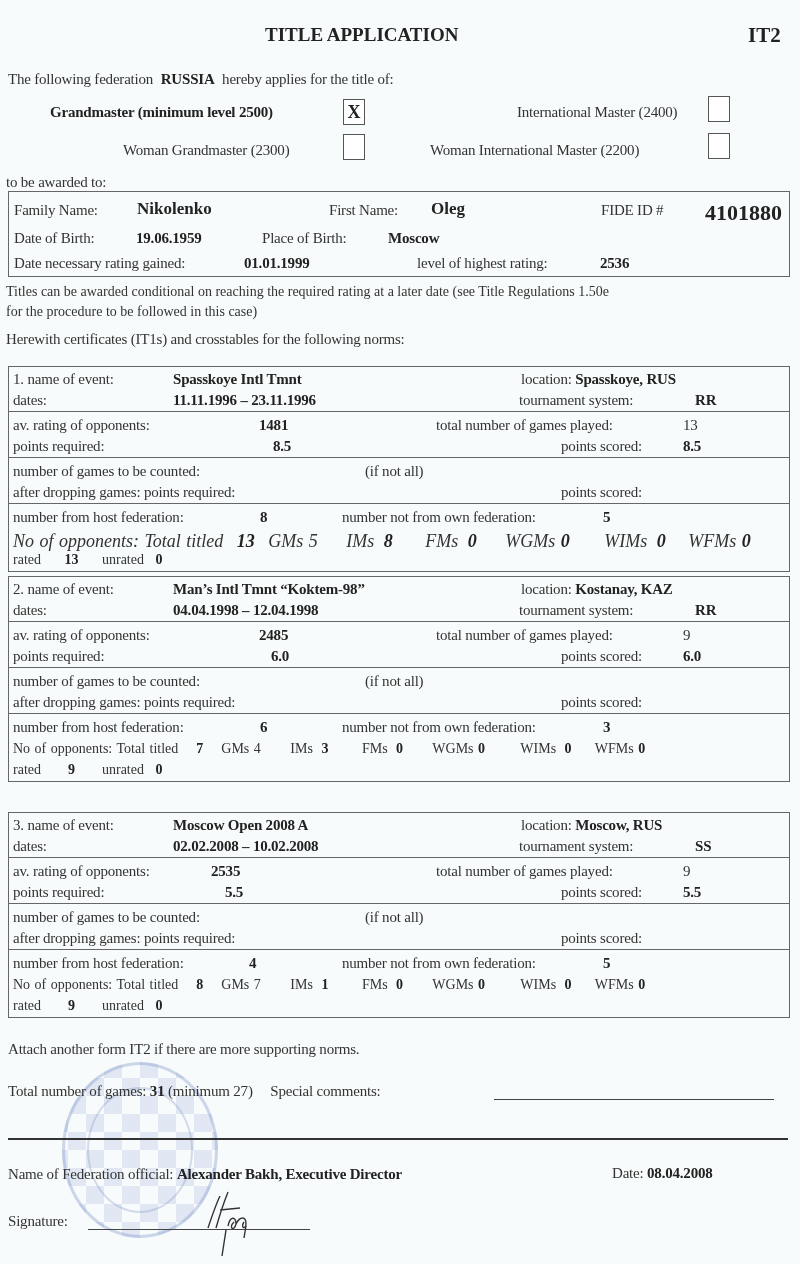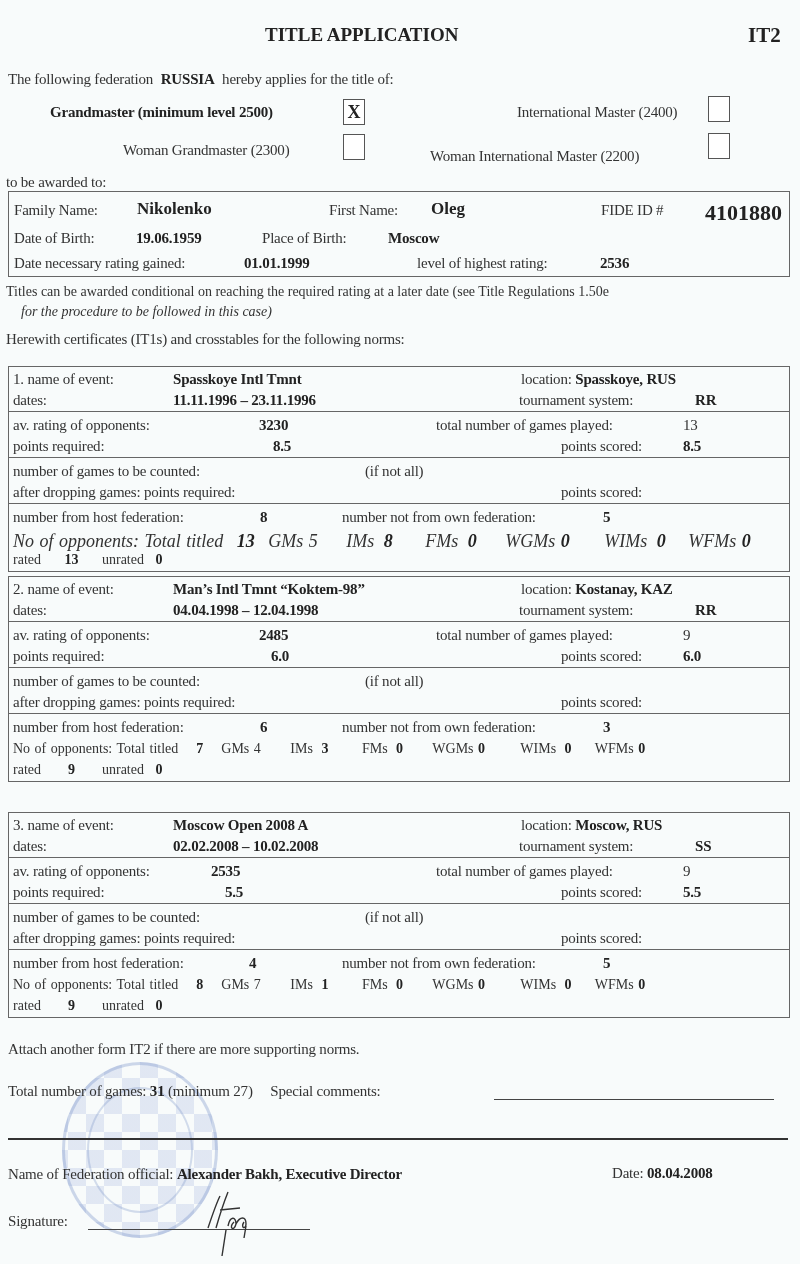--- a/index.html
+++ b/index.html
@@ -48,21 +48,21 @@
 
 <div class="abs t b" style="left:50px; top:104px;">Grandmaster (minimum level 2500)</div>
 <div class="checkbox" style="left:343px; top:99px;">X</div>
 
 <div class="abs t" style="left:473px; top:104px;margin-left:44px;">International Master (2400)</div>
 <div class="checkbox" style="left:708px; top:96px;"></div>
 
 <div class="abs t" style="left:123px; top:142px;">Woman Grandmaster (2300)</div>
 <div class="checkbox" style="left:343px; top:134px;"></div>
 
-<div class="abs t" style="left:430px; top:148px;">Woman International Master (2200)</div>
+<div class="abs t" style="left:430px; top:142px;">Woman International Master (2200)</div>
 <div class="checkbox" style="left:708px; top:133px;"></div>
 
 <div class="abs t" style="left:6px; top:174px;">to be awarded to:</div>
 
 <div class="box" style="top:191px; height:84px;">
   <div class="abs t" style="left:5px; top:10px;">Family Name:</div>
   <div class="abs b" style="left:128px; top:7px; font-size:17px;">Nikolenko</div>
   <div class="abs t" style="left:320px; top:10px;">First Name:</div>
   <div class="abs b" style="left:422px; top:7px; font-size:17px;">Oleg</div>
   <div class="abs t" style="left:592px; top:10px;">FIDE ID #</div>
@@ -73,40 +73,40 @@
   <div class="abs t" style="left:253px; top:38px;">Place of Birth:</div>
   <div class="abs t b" style="left:379px; top:38px;">Moscow</div>
 
   <div class="abs t" style="left:5px; top:63px;">Date necessary rating gained:</div>
   <div class="abs t b" style="left:235px; top:63px;">01.01.1999</div>
   <div class="abs t" style="left:408px; top:63px;">level of highest rating:</div>
   <div class="abs t b" style="left:591px; top:63px;">2536</div>
 </div>
 
 <div class="abs" style="left:6px; top:284px; font-size:14px;">Titles can be awarded conditional on reaching the required rating at a later date (see Title Regulations 1.50e</div>
-<div class="abs" style="left:21px; top:304px; font-size:14px;font-style:italic;">for the procedure to be followed in this case)</div>
+<div class="abs" style="left:6px; top:304px; font-size:14px;">for the procedure to be followed in this case)</div>
 <div class="abs t" style="left:6px; top:331px;">Herewith certificates (IT1s) and crosstables for the following norms:</div>
 
 <div id="norms-host">
   <div class="box norm-box" style="height: 204px; top: 366px;">
     <div class="hline" style="top:44px;"></div>
     <div class="hline" style="top:90px;"></div>
     <div class="hline" style="top:136px;"></div>
 
     <div class="abs t" style="left:4px; top:4px;"><span>1.</span> <span>name of event:</span></div>
     <div class="abs t b" style="left:164px; top:4px;">Spasskoye Intl Tmnt</div>
     <div class="abs t" style="left:512px; top:4px;"><span>location:</span> <span class="b">Spasskoye, RUS</span></div>
 
     <div class="abs t" style="left:4px; top:25px;">dates:</div>
     <div class="abs t b" style="left:164px; top:25px;">11.11.1996 – 23.11.1996</div>
     <div class="abs t" style="left:510px; top:25px;">tournament system:</div>
     <div class="abs t b" style="left:686px; top:25px;">RR</div>
 
     <div class="abs t" style="left:4px; top:50px;">av. rating of opponents:</div>
-    <div class="abs t b av" style="left:250px; top:50px;">3230</div>
+    <div class="abs t b av" style="left:250px; top:50px;">1481</div>
     <div class="abs t" style="left:427px; top:50px;">total number of games played:</div>
     <div class="abs t" style="left:674px; top:50px;">13</div>
 
     <div class="abs t" style="left:4px; top:71px;">points required:</div>
     <div class="abs t b pr" style="left: 264px; top: 71px;">8.5</div>
     <div class="abs t" style="left:552px; top:71px;">points scored:</div>
     <div class="abs t b" style="left:674px; top:71px;">8.5</div>
 
     <div class="abs t" style="left:4px; top:96px;">number of games to be counted:</div>
     <div class="abs t" style="left:356px; top:96px;">(if not all)</div>

